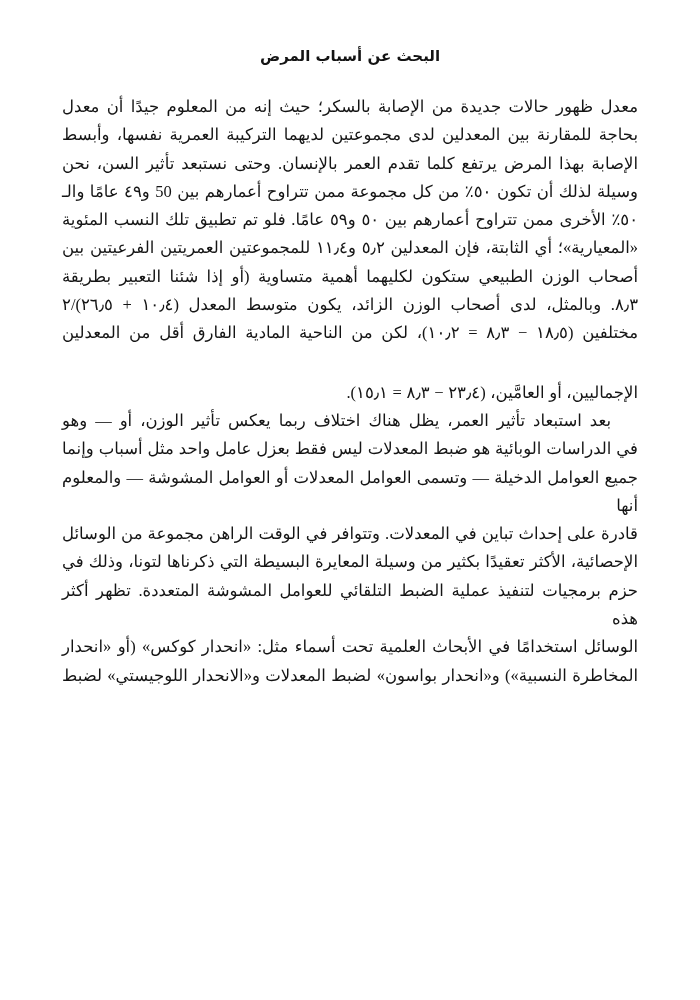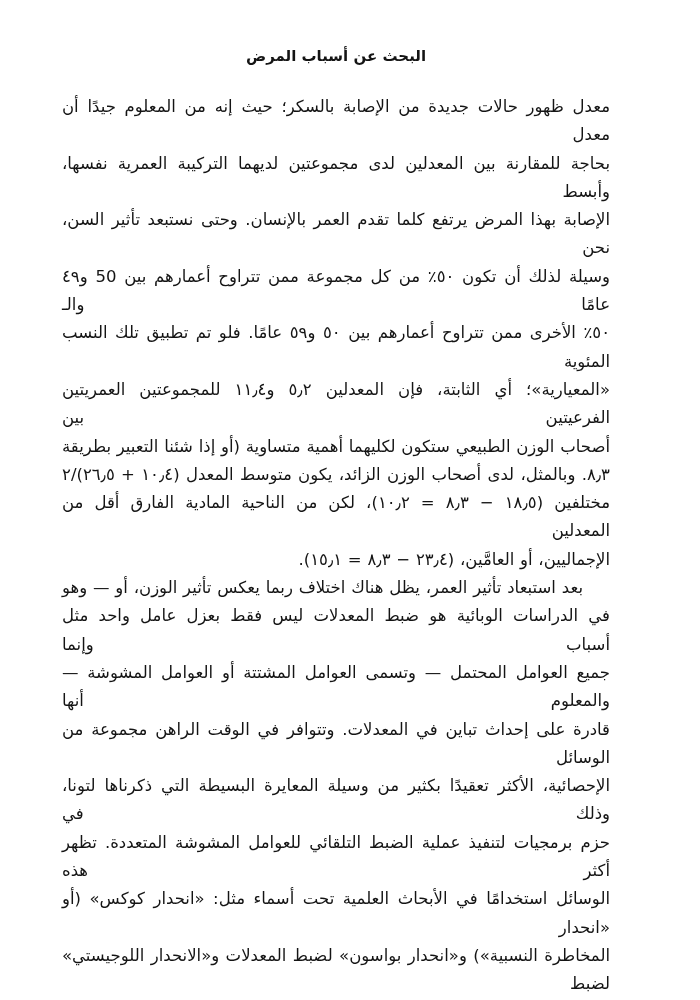--- a/index.html
+++ b/index.html
@@ -11,21 +11,21 @@
     height: 1000px;
     background: #ffffff;
     font-family: "DejaVu Sans", sans-serif;
     color: #141414;
     overflow: hidden;
   }
   .page {
     box-sizing: border-box;
     width: 700px;
     height: 1000px;
-    padding: 46px 90px 0 62px;
+    padding: 46px 62px 0 62px;
     background: #ffffff;
   }
   .title {
     direction: rtl;
     font-size: 15px;
     font-weight: 700;
     text-align: center;
     margin: 0 0 27px 0;
     line-height: 20px;
   }
@@ -37,23 +37,25 @@
     padding: 0;
   }
   .line {
     direction: rtl;
     unicode-bidi: plaintext;
     font-size: 16.5px;
     line-height: 28.3px;
     text-align: justify;
     text-align-last: justify;
     word-spacing: 0.5px;
+    font-family: Liberation Serif, serif;
   }
   .line.para-end {
     text-align-last: right;
+    margin-top: 31px;
   }
   .para.indent .line:first-child {
     padding-right: 27px;
   }
 </style>
 </head>
 <body>
 
 <div class="page">
   <h1 class="title">البحث عن أسباب المرض</h1>
@@ -66,21 +68,21 @@
         <div class="line">٥٠٪ الأخرى ممن تتراوح أعمارهم بين ٥٠ و٥٩ عامًا. فلو تم تطبيق تلك النسب المئوية</div>
         <div class="line">«المعيارية»؛ أي الثابتة، فإن المعدلين ٥٫٢ و١١٫٤ للمجموعتين العمريتين الفرعيتين بين</div>
         <div class="line">أصحاب الوزن الطبيعي ستكون لكليهما أهمية متساوية (أو إذا شئنا التعبير بطريقة</div>
         <div class="line">٨٫٣. وبالمثل، لدى أصحاب الوزن الزائد، يكون متوسط المعدل (١٠٫٤ + ٢٦٫٥)/٢</div>
         <div class="line">مختلفين (١٨٫٥ − ٨٫٣ = ١٠٫٢)، لكن من الناحية المادية الفارق أقل من المعدلين</div>
         <div class="line para-end">الإجماليين، أو العامَّين، (٢٣٫٤ − ٨٫٣ = ١٥٫١).</div>
       </div>
       <div class="para indent">
         <div class="line">بعد استبعاد تأثير العمر، يظل هناك اختلاف ربما يعكس تأثير الوزن، أو — وهو</div>
         <div class="line">في الدراسات الوبائية هو ضبط المعدلات ليس فقط بعزل عامل واحد مثل أسباب وإنما</div>
-        <div class="line">جميع العوامل المحتمل — وتسمى العوامل المشتتة أو العوامل المشوشة — والمعلوم أنها</div>
+        <div class="line">جميع العوامل الدخيلة — وتسمى العوامل المعدلات أو العوامل المشوشة — والمعلوم أنها</div>
         <div class="line">قادرة على إحداث تباين في المعدلات. وتتوافر في الوقت الراهن مجموعة من الوسائل</div>
         <div class="line">الإحصائية، الأكثر تعقيدًا بكثير من وسيلة المعايرة البسيطة التي ذكرناها لتونا، وذلك في</div>
         <div class="line">حزم برمجيات لتنفيذ عملية الضبط التلقائي للعوامل المشوشة المتعددة. تظهر أكثر هذه</div>
         <div class="line">الوسائل استخدامًا في الأبحاث العلمية تحت أسماء مثل: «انحدار كوكس» (أو «انحدار</div>
         <div class="line">المخاطرة النسبية») و«انحدار بواسون» لضبط المعدلات و«الانحدار اللوجيستي» لضبط</div>
       </div>
     </div>
 </div>
 
 </body></html>

